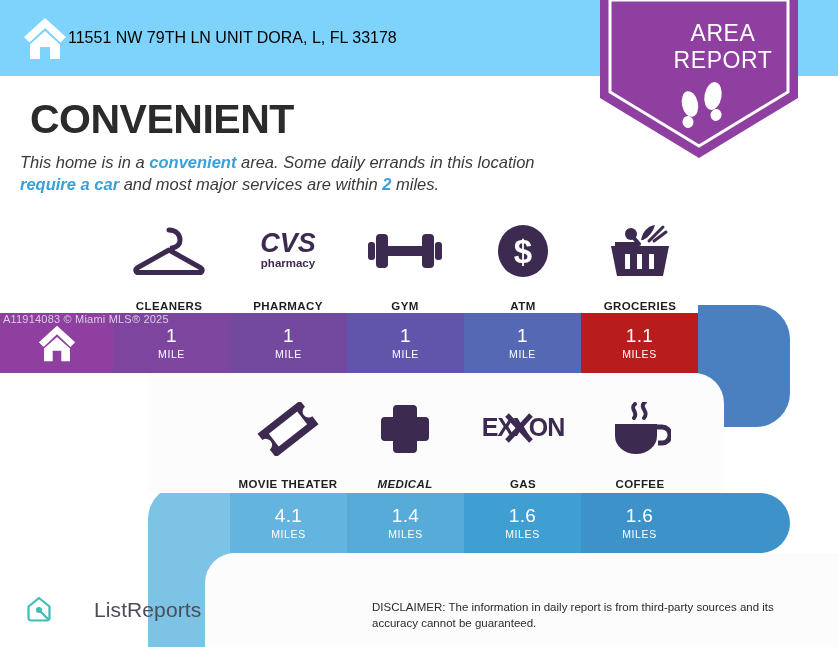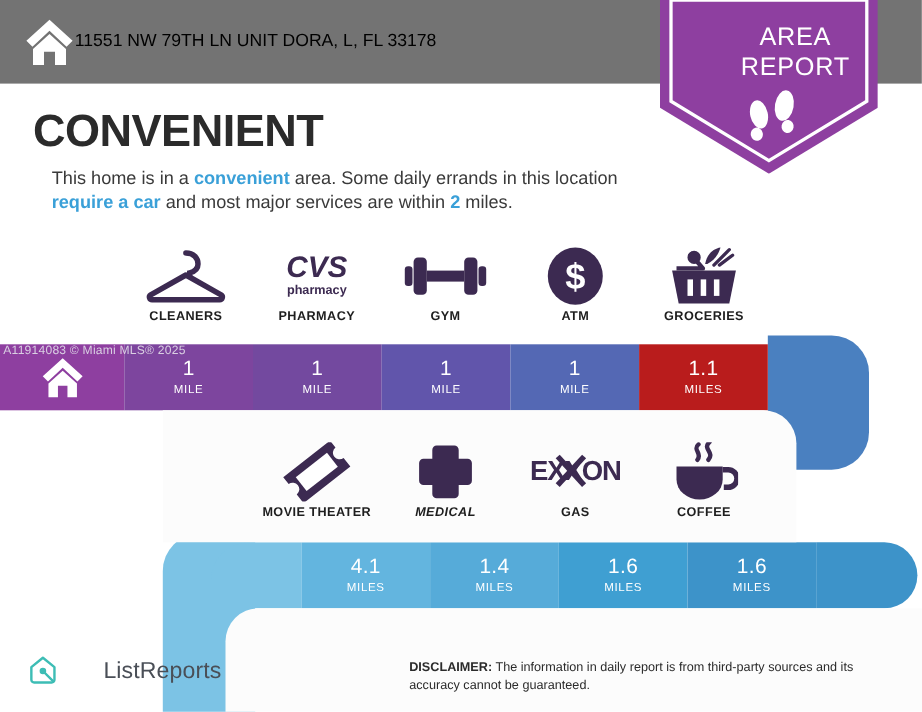--- a/index.html
+++ b/index.html
@@ -9,21 +9,21 @@
     background: #ffffff;
     position: relative;
     overflow: hidden;
   }
 
   
   #header {
     position: absolute;
     left: 0; top: 0;
     width: 838px; height: 76px;
-    background: #737373;
+    background: #7dd3fc;
     display: flex;
     align-items: center;
   }
   #header-house {
     margin-left: 22px;
     width: 46px; height: 44px;
     flex: 0 0 auto;
   }
 
   
@@ -52,25 +52,26 @@
   #headline {
     position: absolute;
     left: 30px; top: 96px;
     font-size: 41px;
     font-weight: bold;
     color: #2b2b2b;
     letter-spacing: -0.5px;
   }
   #subtext {
     position: absolute;
-    left: 47px; top: 152px;
+    left: 20px; top: 152px;
     width: 570px;
     font-size: 16.5px;
     line-height: 1.33;
     color: #3a3a3a;
+    font-style: italic;
   }
   #subtext b { color: #3aa0d8; font-weight: bold; }
 
   
   .icon-row {
     position: absolute;
     left: 0;
     width: 838px;
     height: 90px;
     z-index: 4;
@@ -78,21 +79,21 @@
   #icon-row-1 { top: 222px; }
   #icon-row-2 { top: 400px; }
   .icon-cell {
     position: absolute;
     top: 0;
     width: 118px;
     height: 90px;
     display: flex;
     flex-direction: column;
     align-items: center;
-    justify-content: flex-start;
+    justify-content: space-between;
   }
   .icon-glyph {
     height: 58px;
     display: flex;
     align-items: center;
     justify-content: center;
   }
   .icon-label {
     font-size: 11.5px;
     font-weight: bold;
@@ -101,21 +102,21 @@
     text-align: center;
     margin-top: 2px;
     white-space: nowrap;
   }
 
   
   #snake { position: absolute; left: 0; top: 305px; width: 838px; height: 342px; z-index: 1; }
 
   .bar-row { position: absolute; height: 60px; }
   #bar-row-1 { left: 0; top: 0; width: 790px; }
-  #bar-row-2 { left: 148px; top: 180px; width: 642px; margin-left: 44px; }
+  #bar-row-2 { left: 148px; top: 180px; width: 642px; }
 
   .bar-cell {
     position: absolute;
     top: 0;
     height: 60px;
     display: flex;
     flex-direction: column;
     align-items: center;
     justify-content: center;
     color: #ffffff;
@@ -151,21 +152,21 @@
   }
   #disclaimer {
     position: absolute;
     left: 372px; top: 600px;
     width: 440px;
     font-size: 11.5px;
     line-height: 1.35;
     color: #2b2b2b;
     z-index: 6;
   }
-  #disclaimer b { font-weight: bold; }
+  #disclaimer b { font-weight: normal; }
 
   
   #watermark {
     position: absolute;
     left: 3px; top: 313px;
     font-size: 11px;
     color: #d9cfe2;
     letter-spacing: 0.2px;
     z-index: 7;
     white-space: nowrap;

